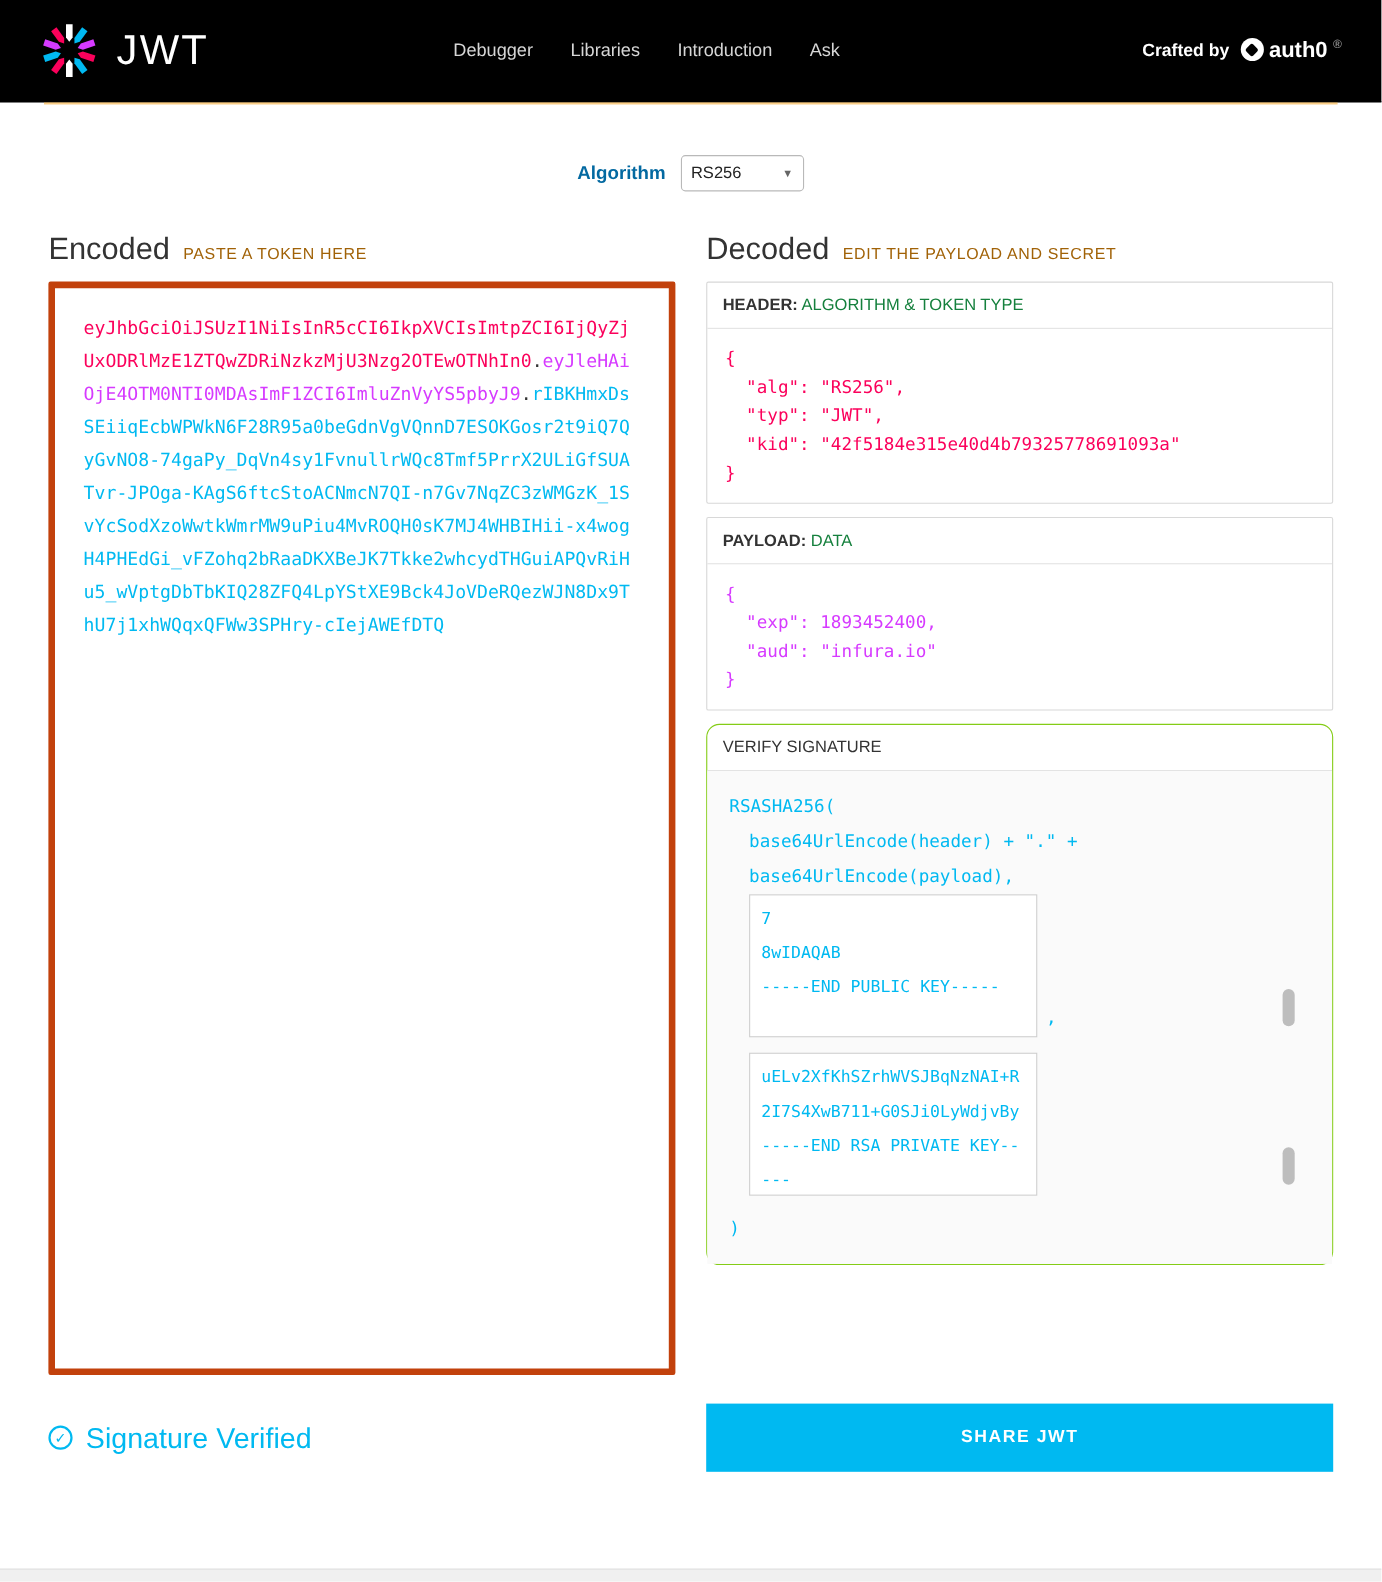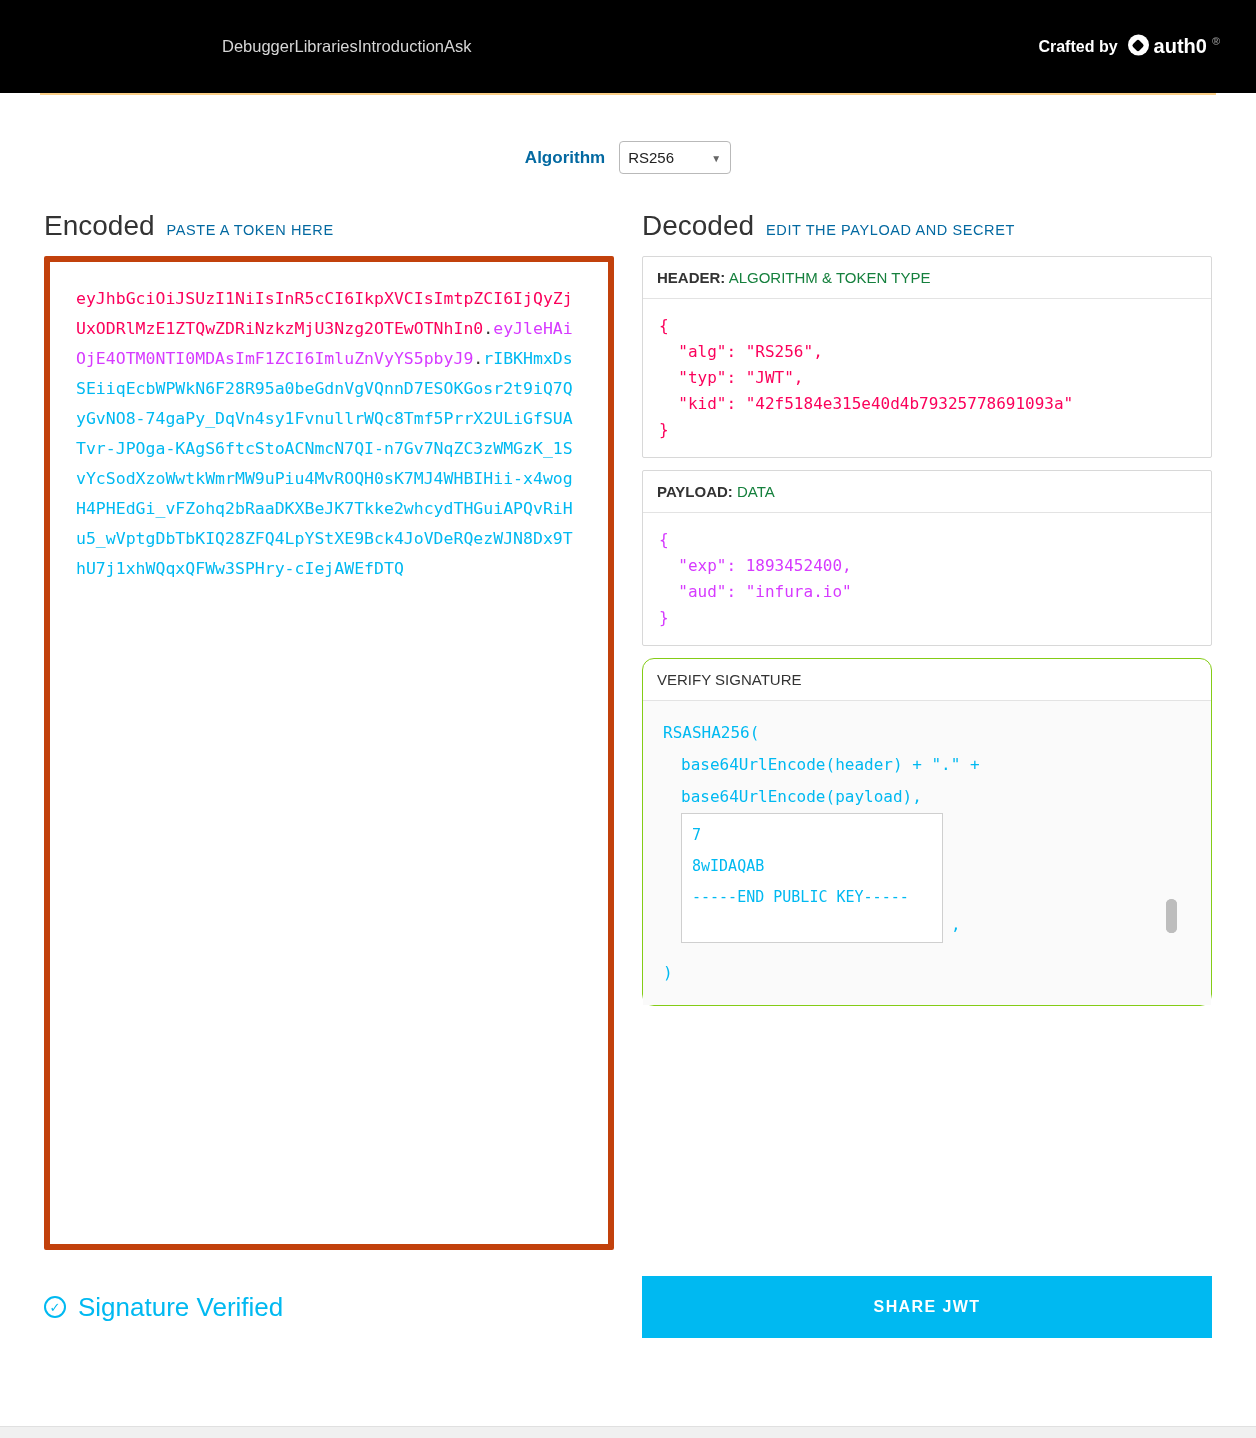--- a/index.html
+++ b/index.html
@@ -27,21 +27,21 @@
   .logo-mark { width: 54px; height: 54px; position: relative; }
   .logo-text {
     color: #ffffff;
     font-size: 38px;
     letter-spacing: 2px;
     margin-left: 16px;
     font-family: "Liberation Sans", sans-serif;
     font-weight: 400;
   }
   .nav {
-    display: flex; align-items: flex-start; 
+    display: flex; align-items: flex-start; gap: 34px;
     margin-left: 222px;
   }
   .nav a {
     color: #d6d6d6;
     font-size: 16.5px;
     text-decoration: none;
   }
   .crafted {
     position: absolute;
     right: 36px; top: 50%; transform: translateY(-50%);
@@ -88,21 +88,21 @@
     display: flex;
     padding: 0 44px;
     margin-top: 36px;
     gap: 28px;
   }
   .col-left { width: 572px; }
   .col-right { width: 572px; }
 
   .col-head { display: flex; align-items: baseline; gap: 12px; margin-bottom: 14px;}
   .col-title { font-size: 28px; color: #333; font-weight: 400; }
-  .col-sub { font-size: 14.5px; color: #0369a1; letter-spacing: .6px; }
+  .col-sub { font-size: 14.5px; color: #a16207; letter-spacing: .6px; }
 
   .box {
     border: 6px solid #c2410c;
     background: #fff;
     border-radius: 2px;
   }
 
   .encoded-box {
     height: 994px;
     padding: 22px 26px;
@@ -197,20 +197,49 @@
   }
   .bottom-strip {
     position:absolute; left:0; right:0; bottom:0; height: 12px;
     background: #f0f0f0; border-top: 1px solid #e0e0e0;
   }
 </style>
 </head>
 <body>
 
 <div class="topbar">
+  <div class="logo-wrap">
+    <span class="logo-mark">
+      <svg width="54" height="54" viewBox="0 0 54 54" aria-hidden="true">
+        <g transform="translate(27,27)">
+          <g>
+            <path d="M-3,-24 h6 v12 l-3,4 l-3,-4 z" fill="#ffffff"></path>
+            <path d="M-3,24 h6 v-12 l-3,-4 l-3,4 z" fill="#ffffff"></path>
+          </g>
+          <g transform="rotate(36)">
+              <path d="M-3,-24 h6 v12 l-3,4 l-3,-4 z" fill="#00b9f1"></path>
+              <path d="M-3,24 h6 v-12 l-3,-4 l-3,4 z" fill="#fb015b"></path>
+            </g>
+          <g transform="rotate(72)">
+              <path d="M-3,-24 h6 v12 l-3,4 l-3,-4 z" fill="#d63aff"></path>
+              <path d="M-3,24 h6 v-12 l-3,-4 l-3,4 z" fill="#00b9f1"></path>
+            </g>
+          <g transform="rotate(108)">
+              <path d="M-3,-24 h6 v12 l-3,4 l-3,-4 z" fill="#fb015b"></path>
+              <path d="M-3,24 h6 v-12 l-3,-4 l-3,4 z" fill="#d63aff"></path>
+            </g>
+          <g transform="rotate(144)">
+              <path d="M-3,-24 h6 v12 l-3,4 l-3,-4 z" fill="#00b9f1"></path>
+              <path d="M-3,24 h6 v-12 l-3,-4 l-3,4 z" fill="#fb015b"></path>
+            </g>
+        </g>
+      </svg>
+    </span>
+    <span class="logo-text">JWT</span>
+  </div>
 
   <nav class="nav">
     <a href="#">Debugger</a>
     <a href="#">Libraries</a>
     <a href="#">Introduction</a>
     <a href="#">Ask</a>
   </nav>
 
   <div class="crafted">
     <span>Crafted by</span>
@@ -280,20 +309,22 @@
         <div>RSASHA256(</div>
         <div class="verify-indent">base64UrlEncode(header) + "." +</div>
         <div class="verify-indent">base64UrlEncode(payload),</div>
         <div class="keybox">7
 8wIDAQAB
 -----END PUBLIC KEY-----</div>
         <div style="position:relative; margin-top:-130px; margin-left:255px; height:130px; pointer-events:none;">
           <span style="position:absolute; right:14px; bottom:10px; width:11px; height:34px; background:#bdbdbd; border-radius:6px; display:block;"></span>
           <span style="position:absolute; left:33px; bottom:2px; color:#00b9f1; font-family:'DejaVu Sans Mono', monospace; font-size:16px;">,</span>
         </div>
+        <div class="keybox" style="margin-top:14px;">uELv2XfKhSZrhWVSJBqNzNAI+R2I7S4XwB711+G0SJi0LyWdjvBy
+-----END RSA PRIVATE KEY-----</div>
         <div style="position:relative; margin-top:-130px; margin-left:255px; height:130px; pointer-events:none;">
           <span style="position:absolute; right:14px; bottom:10px; width:11px; height:34px; background:#bdbdbd; border-radius:6px; display:block;"></span>
         </div>
         <div style="margin-top:14px;">)</div>
       </div>
     </div>
   </div>
 </div>
 
 <div class="footer">

